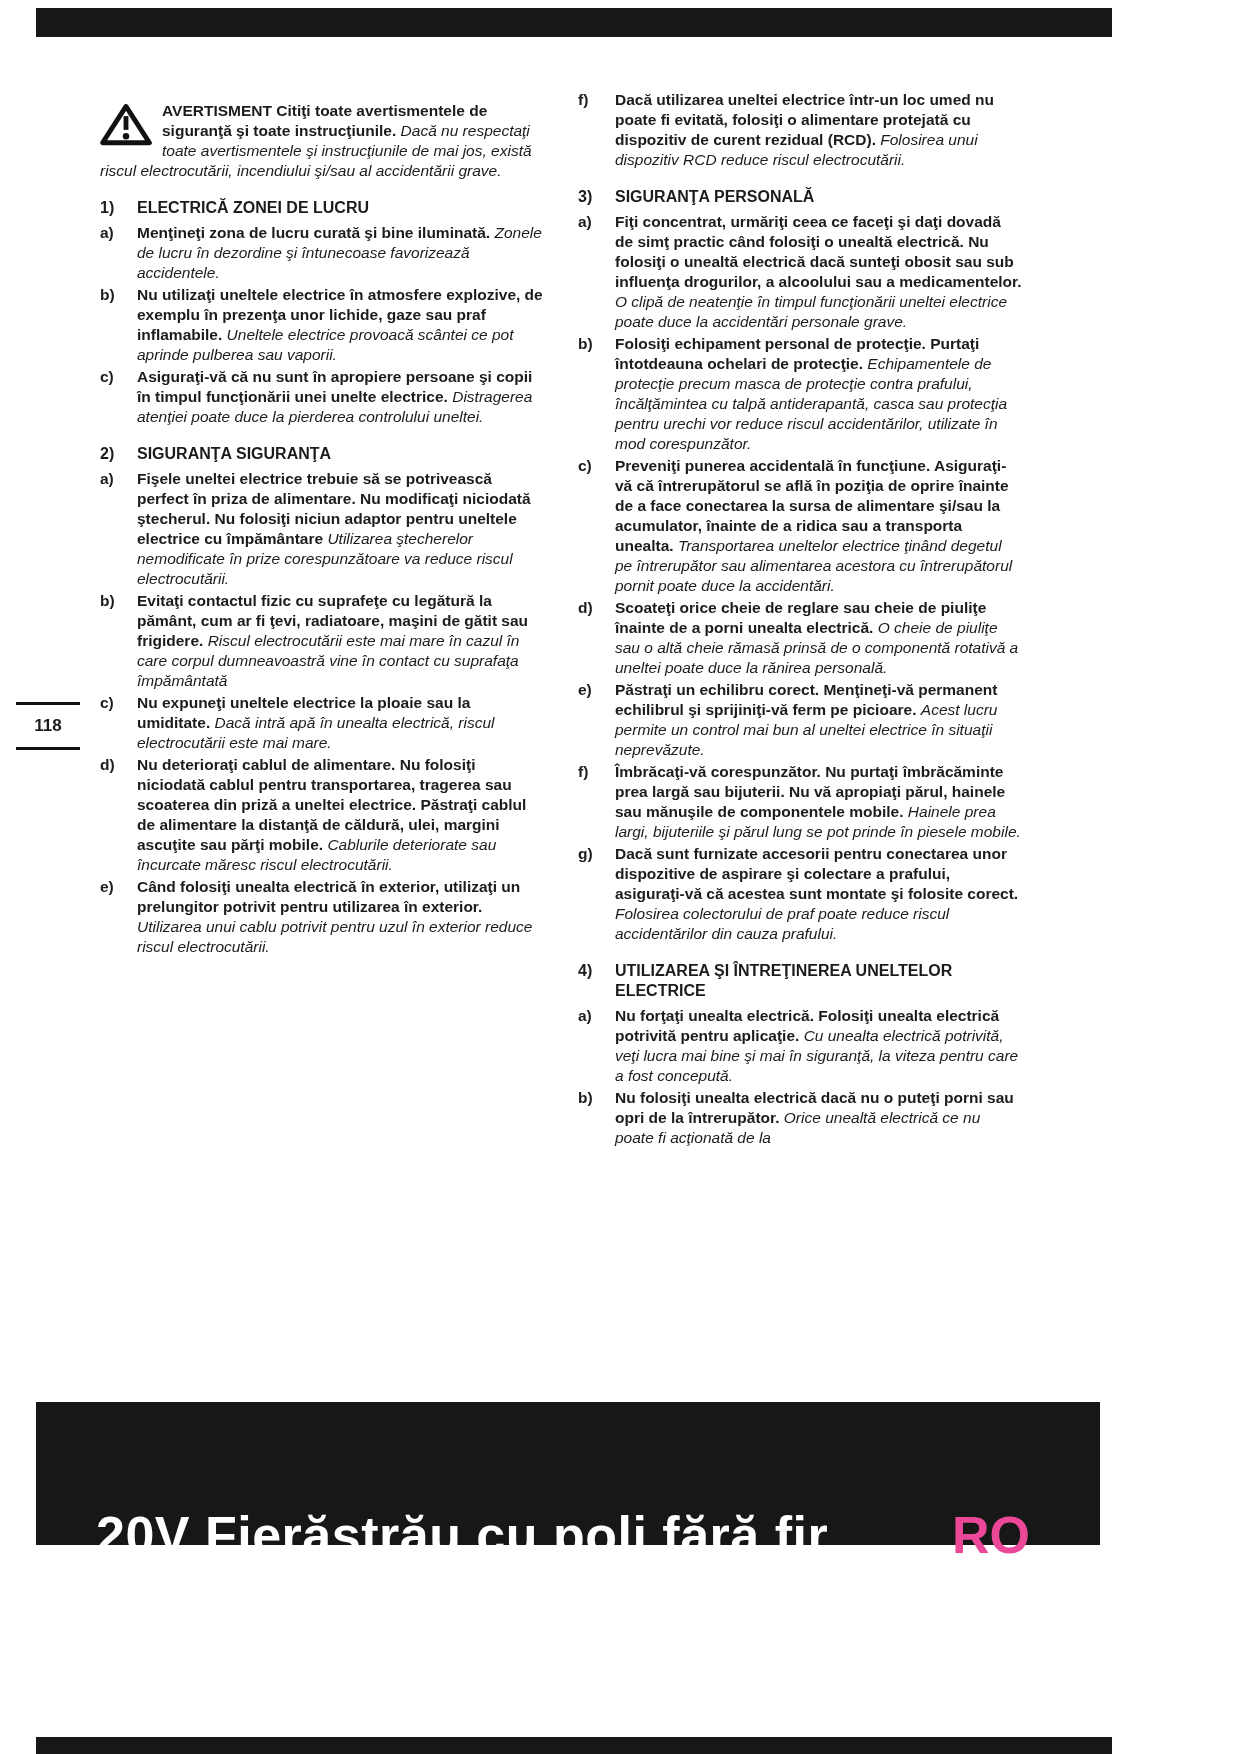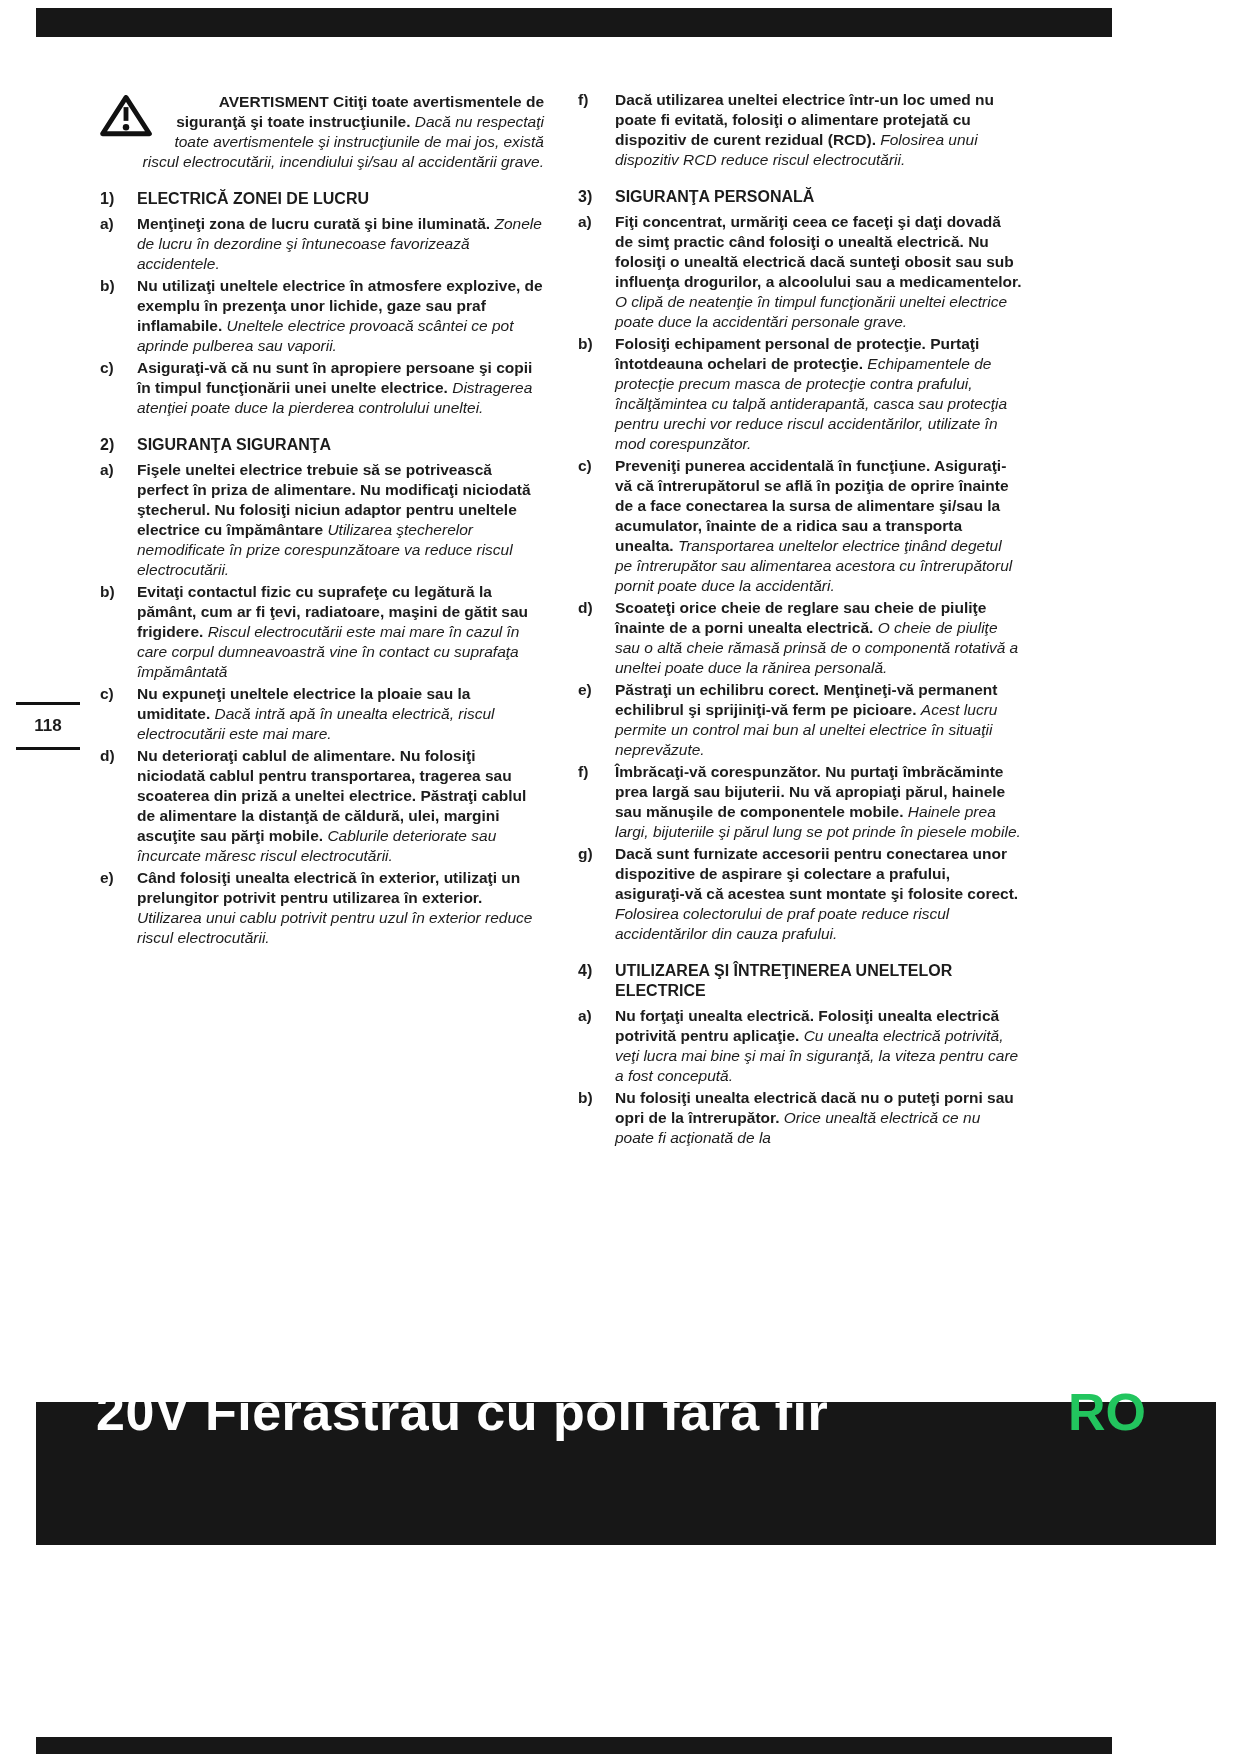--- a/index.html
+++ b/index.html
@@ -14,43 +14,43 @@
 
   .content { position:absolute; left:100px; top:90px; width:922px; display:flex; gap:34px; }
   .col { width:444px; flex:none; }
 
   .doc-title { margin-bottom:14px; }
   .doc-title div { font-size:31px; line-height:35px; font-weight:900; letter-spacing:0.8px; color:#111; }
 
   .warn-icon { float:left; margin:3px 10px 0 0; }
   strong { font-weight:bold; }
   em { }
-  .para { margin-top:2px;text-align:right; }
+  .para { margin-top:11px; }
 
   .sec { margin-top:17px; }
   .sec-head { display:flex; font-weight:bold; font-size:16px; line-height:20px; margin-bottom:5px; }
   .num { width:37px; flex:none; }
   .item { display:flex; margin-top:2px; }
   .letter { width:37px; flex:none; font-weight:bold; }
   .itext { flex:1; }
 
   .pagenum {
     position:absolute; left:16px; top:702px; width:64px; text-align:center;
     font-weight:bold; font-size:17px;
     border-top:3px solid #111; border-bottom:3px solid #111;
     padding:11px 0;
   }
 
   .footer {
-    position:absolute; left:36px; top:1402px; width:1180px; height:143px; background:#171717;
-    display:flex; align-items:flex-start; justify-content:space-between;
+    position:absolute; left:36px; top:1402px; width:1064px; height:143px; background:#171717;
+    display:flex; align-items:flex-end; justify-content:space-between;
     padding:0 70px 0 60px;
   }
   .footer .ft-title { color:#fff; font-size:52px; font-weight:900; letter-spacing:0.5px; white-space:nowrap; }
-  .footer .ft-lang { color:#22c55e; font-size:52px; font-weight:900; }
+  .footer .ft-lang { color:#ec4899; font-size:52px; font-weight:900; }
 </style>
 </head>
 <body>
 
 <div class="topbar"></div>
 
 <div class="content">
 
   <div class="col">
 

